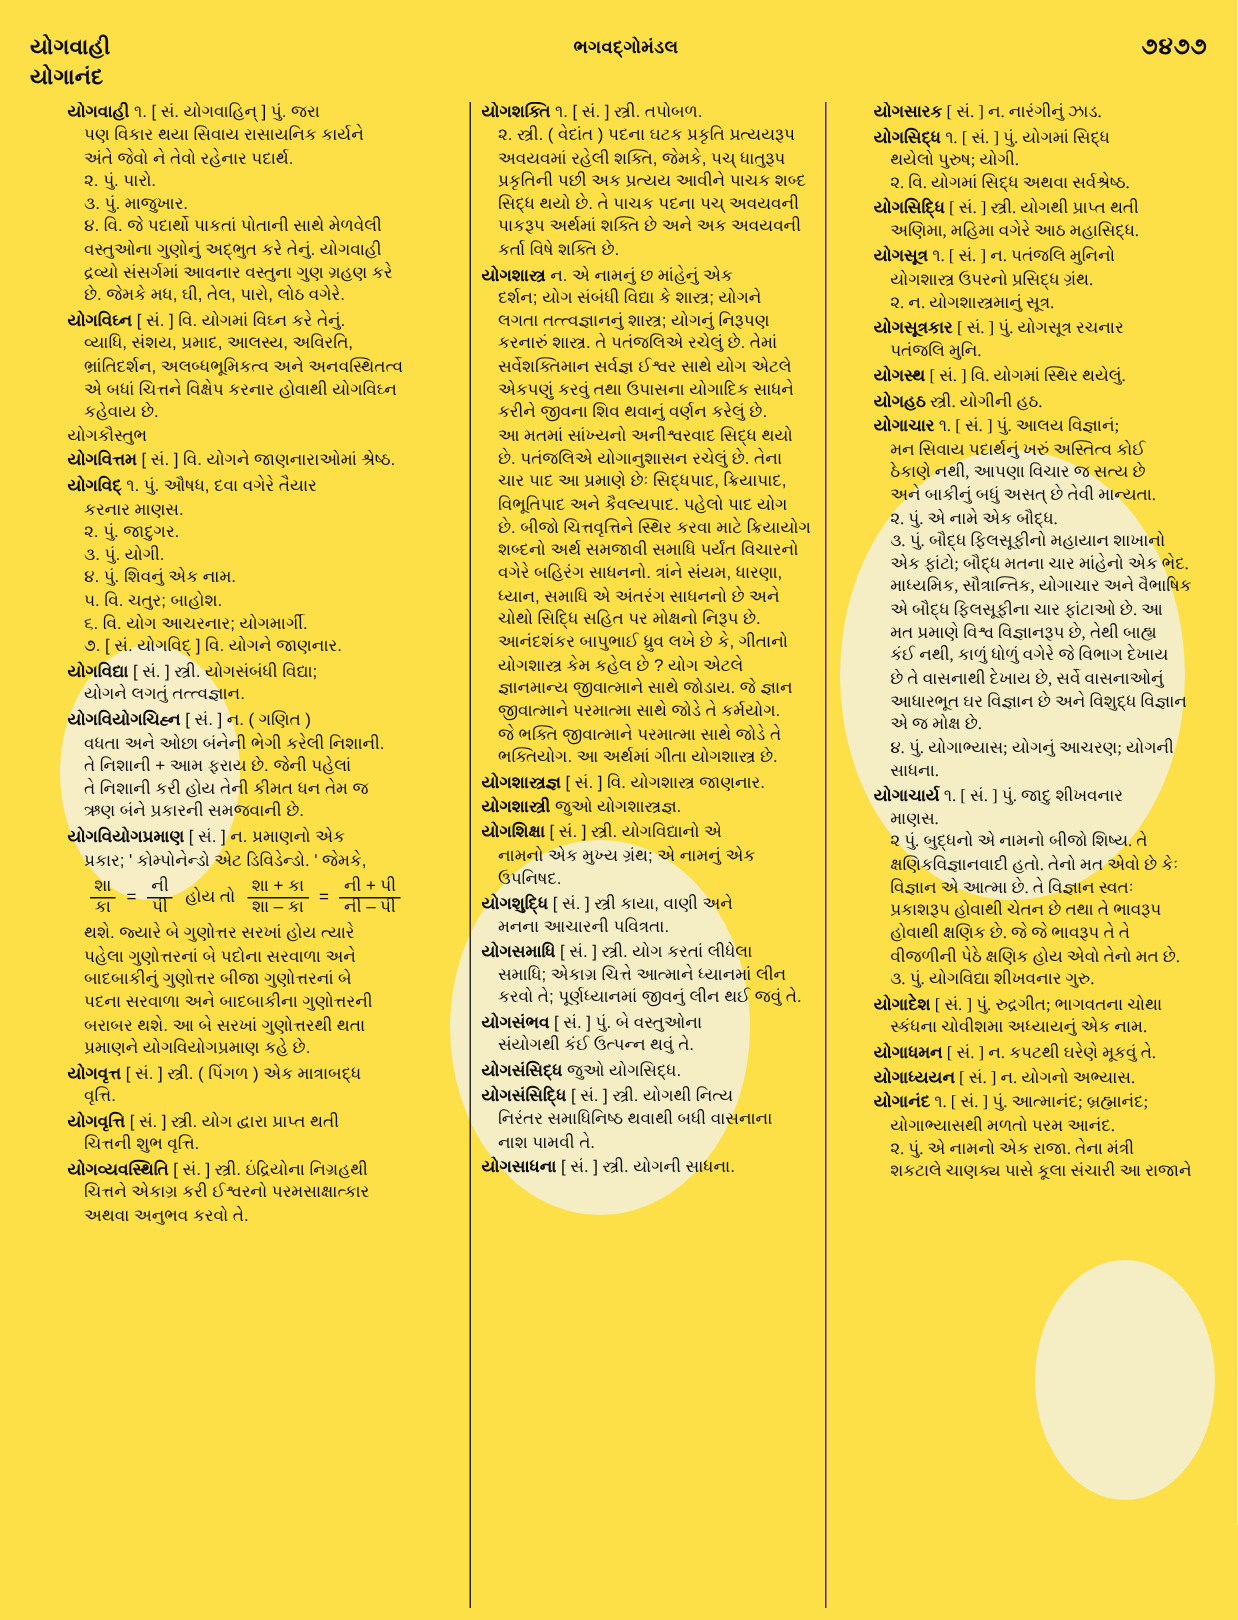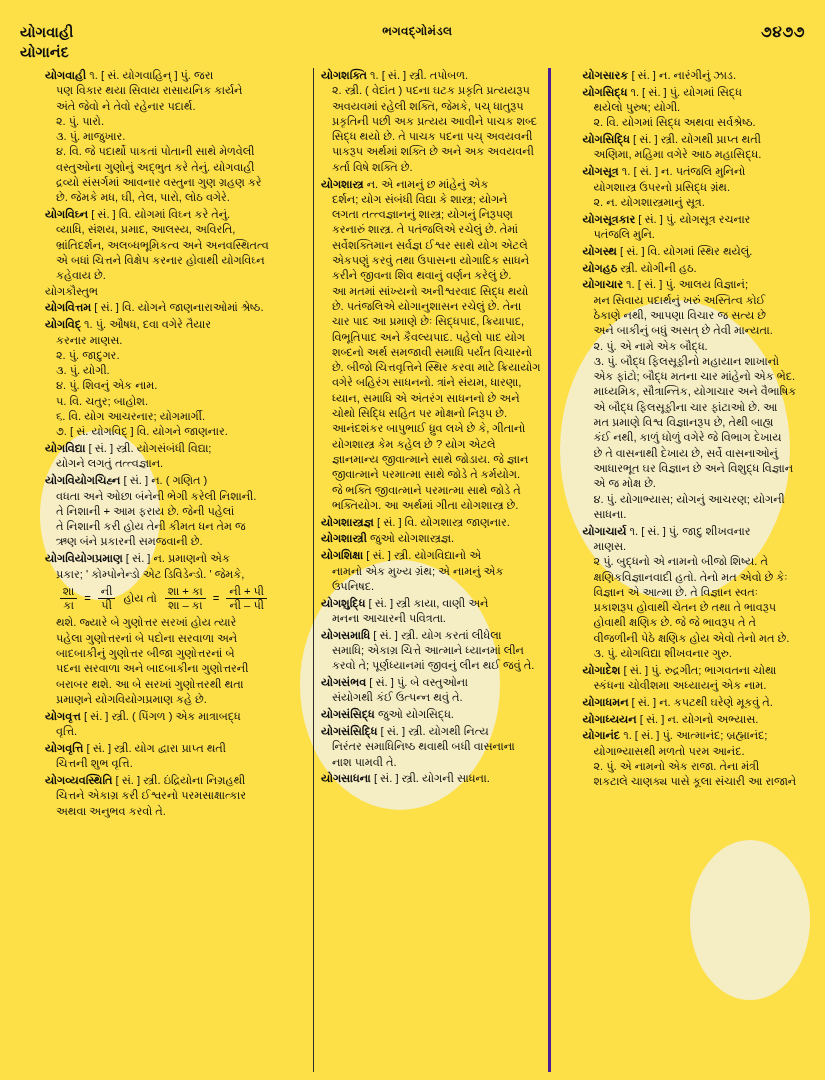--- a/index.html
+++ b/index.html
@@ -48,22 +48,22 @@
   .col{
     box-sizing:border-box;
     padding:0 7px;
     font-size:11.3px;
     line-height:1.355;
     overflow:hidden;
     letter-spacing:-.05px;
     margin-left:24px;
   }
   .col-1{width:276px;}
-  .col-2{width:262px;border-left:1px solid #2b2b2b;border-right:3px solid #4c1d95;}
-  .col-3{width:259px;}
+  .col-2{width:262px;border-left:1px solid #2b2b2b;border-right:1px solid #4c1d95;}
+  .col-3{width:259px;font-family:Liberation Serif, serif;}
 
   
   .entry{margin-bottom:1.5px;}
   .entry p{margin:0;text-indent:0;}
   
   .lead{ text-indent:0; padding-left:0; }
   .cont{ padding-left:11px; }
   .sense{ padding-left:11px; }
   .hw{font-weight:bold;}
   .cite{ text-align:left; padding-right:4px; }
@@ -204,22 +204,22 @@
           <p class="cont just">દર્શન; યોગ સંબંધી વિદ્યા કે શાસ્ત્ર; યોગને</p>
           <p class="cont just">લગતા તત્ત્વજ્ઞાનનું શાસ્ત્ર; યોગનું નિરૂપણ</p>
           <p class="cont just">કરનારું શાસ્ત્ર. તે પતંજલિએ રચેલું છે. તેમાં</p>
           <p class="cont just">સર્વેશક્તિમાન સર્વજ્ઞ ઈશ્વર સાથે યોગ એટલે</p>
           <p class="cont just">એકપણું કરવું તથા ઉપાસના યોગાદિક સાધને</p>
           <p class="cont just">કરીને જીવના શિવ થવાનું વર્ણન કરેલું છે.</p>
           <p class="cont just">આ મતમાં સાંખ્યનો અનીશ્વરવાદ સિદ્ધ થયો</p>
           <p class="cont just">છે. પતંજલિએ યોગાનુશાસન રચેલું છે. તેના</p>
           <p class="cont just">ચાર પાદ આ પ્રમાણે છેઃ સિદ્ધપાદ, ક્રિયાપાદ,</p>
           <p class="cont just">વિભૂતિપાદ અને કૈવલ્યપાદ. પહેલો પાદ યોગ</p>
+          <p class="cont just">છે. બીજો ચિત્તવૃત્તિને સ્થિર કરવા માટે ક્રિયાયોગ</p>
           <p class="cont just">શબ્દનો અર્થ સમજાવી સમાધિ પર્યંત વિચારનો</p>
-          <p class="cont just">છે. બીજો ચિત્તવૃત્તિને સ્થિર કરવા માટે ક્રિયાયોગ</p>
           <p class="cont just">વગેરે બહિરંગ સાધનનો. ત્રાંને સંયમ, ધારણા,</p>
           <p class="cont just">ધ્યાન, સમાધિ એ અંતરંગ સાધનનો છે અને</p>
           <p class="cont just">ચોથો સિદ્ધિ સહિત પર મોક્ષનો નિરૂપ છે.</p>
           <p class="cont just">આનંદશંકર બાપુભાઈ ધ્રુવ લખે છે કે, ગીતાનો</p>
           <p class="cont just">યોગશાસ્ત્ર કેમ કહેલ છે ? યોગ એટલે</p>
           <p class="cont just">જ્ઞાનમાન્ય જીવાત્માને સાથે જોડાય. જે જ્ઞાન</p>
           <p class="cont just">જીવાત્માને પરમાત્મા સાથે જોડે તે કર્મયોગ.</p>
           <p class="cont just">જે ભક્તિ જીવાત્માને પરમાત્મા સાથે જોડે તે</p>
           <p class="cont just">ભક્તિયોગ. આ અર્થમાં ગીતા યોગશાસ્ત્ર છે.</p>
         </div>

